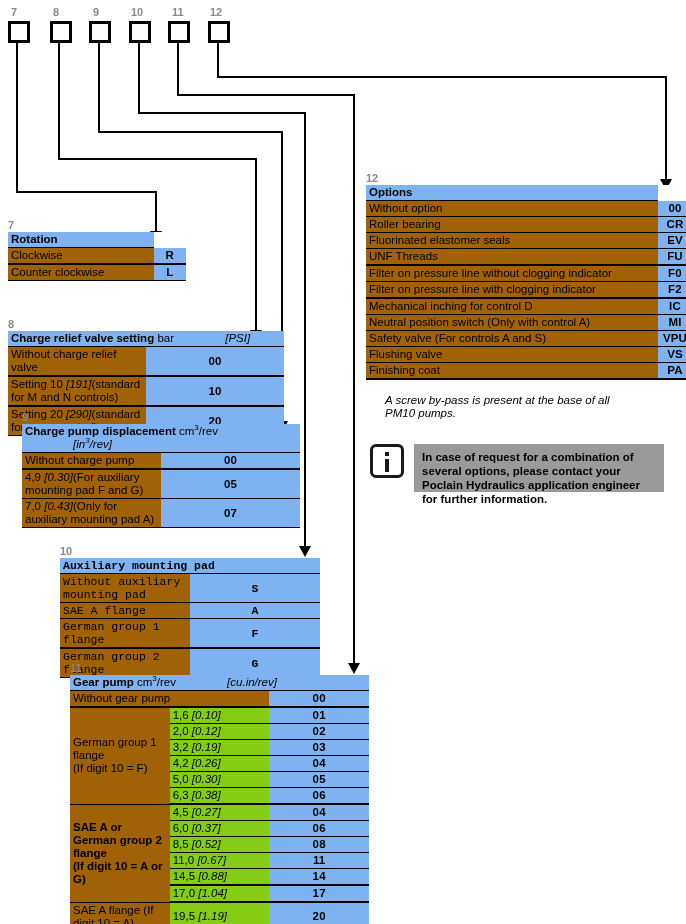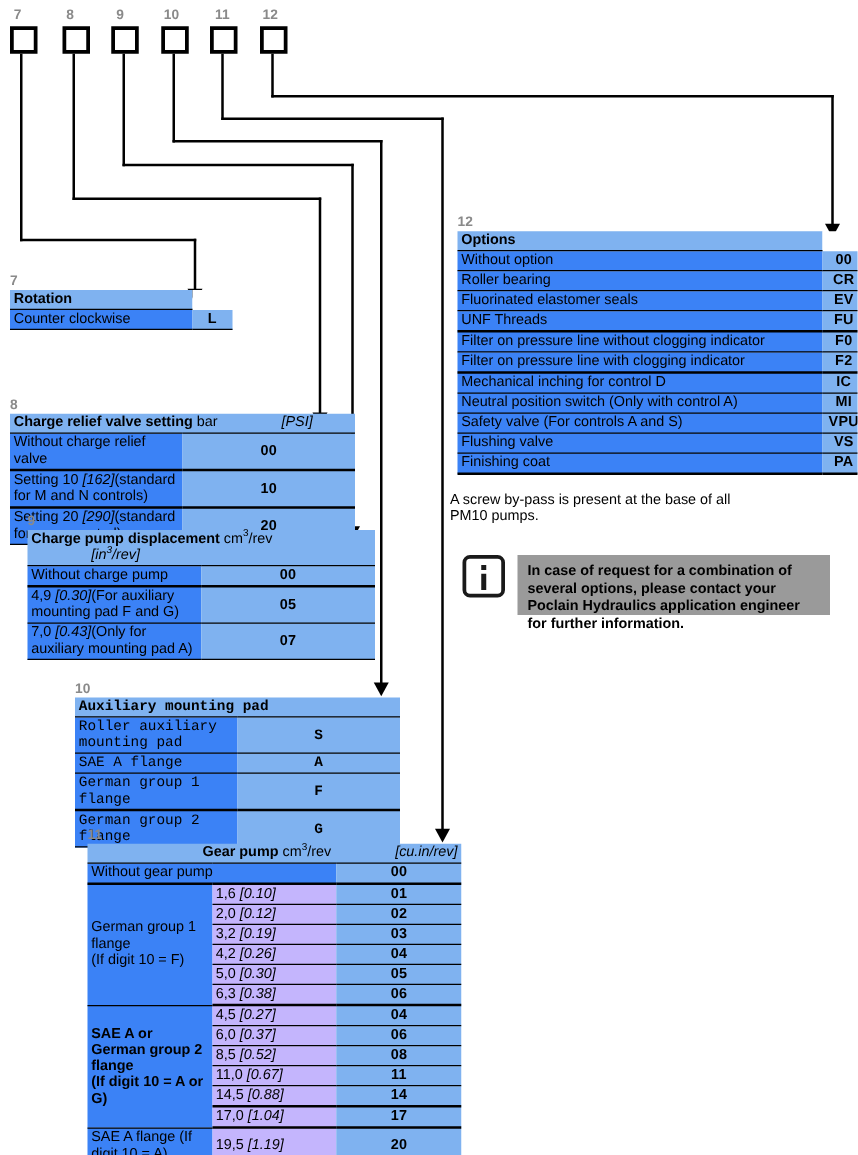--- a/index.html
+++ b/index.html
@@ -35,22 +35,22 @@
   table.t{border-collapse:collapse;table-layout:fixed;font-size:11.5px;}
   table.t td{padding:1px 3px 1px 3px;vertical-align:middle;
     border-bottom:1px solid #000;line-height:13px;}
   .hdr td{background:#7fb2f0;font-weight:bold;border-bottom:none;padding:2px 3px;}
   .hdr td.hdrcode{background:#7fb2f0;}
   .hdr .unit{font-weight:normal;}
   .hdr .unit i{font-style:italic;margin-left:48px;}
   .code{background:#7fb2f0;font-weight:bold;text-align:center;
     font-size:11.5px;letter-spacing:.2px;}
   .thick{border-bottom:2px solid #000 !important;}
-  .lbl{background:#3b82f6;}
-  .val{background:#c4b5fd;}
+  .lbl{background:#a16207;}
+  .val{background:#84cc16;}
   sup{font-size:8px;vertical-align:super;line-height:0;}
   i{font-style:italic;}
 
   
   .note{position:absolute;font-size:11.5px;line-height:13px;width:250px;}
   .infobox{position:absolute;background:#9a9a9a;color:#000;
     font-weight:bold;font-size:11.5px;line-height:14px;
     padding:6px 8px 6px 8px;box-sizing:border-box;}
   .infoicon{position:absolute;width:34px;height:34px;border:3px solid #1a1a1a;
     border-radius:6px;background:#fff;box-sizing:border-box;}
@@ -117,40 +117,44 @@
 
 <div class="sec" style="left:8px;top:219px;">
   <span class="sec-num">7</span>
   <table class="t" style="width:178px;">
     <tbody>
         <tr class="hdr">
       <td style="width:138px;margin-top:12px;">Rotation</td>
       <td class="hdrcode" style="width:26px;background:#fff;border-bottom:none;"></td>
     </tr>
     <tr>
+      <td class="lbl thick">Clockwise</td>
+      <td class="code thick">R</td>
+    </tr>
+    <tr>
       <td class="lbl">Counter clockwise</td>
       <td class="code">L</td>
     </tr>
   </tbody>
     </table>
 </div>
 
 <div class="sec" style="left:8px;top:318px;">
   <span class="sec-num">8</span>
   <table class="t" style="width:270px;">
     <tbody>
         <tr class="hdr">
       <td colspan="2" style="width:270px;"><span>Charge relief valve setting</span> <span class="unit">bar</span> <span class="unit"><i>[PSI]</i></span></td>
     </tr>
     <tr>
       <td class="lbl thick" style="width:244px;">Without charge relief valve</td>
       <td class="code thick" style="width:26px;">00</td>
     </tr>
     <tr>
-      <td class="lbl thick">Setting 10 <i>[162]</i>(standard for M and N controls)</td>
+      <td class="lbl thick">Setting 10 <i>[191]</i>(standard for M and N controls)</td>
       <td class="code thick">10</td>
     </tr>
     <tr>
       <td class="lbl">Setting 20 <i>[290]</i>(standard for servo control)</td>
       <td class="code">20</td>
     </tr>
   </tbody>
     </table>
 </div>
 
@@ -178,21 +182,21 @@
 </div>
 
 <div class="sec" style="left:60px;top:545px;">
   <span class="sec-num">10</span>
   <table class="t" style="width:254px;font-family:Liberation Mono, monospace;">
     <tbody>
         <tr class="hdr">
       <td colspan="2" style="width:254px;">Auxiliary mounting pad</td>
     </tr>
     <tr>
-      <td class="lbl" style="width:232px;">Roller auxiliary mounting pad</td>
+      <td class="lbl" style="width:232px;">Without auxiliary mounting pad</td>
       <td class="code" style="width:22px;">S</td>
     </tr>
     <tr>
       <td class="lbl">SAE A flange</td>
       <td class="code">A</td>
     </tr>
     <tr>
       <td class="lbl thick">German group 1 flange</td>
       <td class="code thick">F</td>
     </tr>
@@ -202,21 +206,21 @@
     </tr>
   </tbody>
     </table>
 </div>
 
 <div class="sec" style="left:70px;top:662px;">
   <span class="sec-num">11</span>
   <table class="t" style="width:293px;">
     <tbody>
         <tr class="hdr">
-      <td colspan="3" style="width:293px;text-align:right;"><span>Gear pump</span> <span class="unit">cm<sup>3</sup>/rev</span> <span class="unit"><i>[cu.in/rev]</i></span></td>
+      <td colspan="3" style="width:293px;"><span>Gear pump</span> <span class="unit">cm<sup>3</sup>/rev</span> <span class="unit"><i>[cu.in/rev]</i></span></td>
     </tr>
     <tr>
       <td class="lbl thick" colspan="2" style="width:269px;">Without gear pump</td>
       <td class="code thick" style="width:24px;">00</td>
     </tr>
 
     <tr>
       <td class="lbl" rowspan="6" style="width:178px;line-height:13px;">German group 1 flange<br>(If digit 10 = F)</td>
       <td class="val" style="width:91px;">1,6 <i>[0.10]</i></td>
       <td class="code">01</td>
@@ -326,21 +330,21 @@
       <td class="code">VS</td>
     </tr>
     <tr>
       <td class="lbl thick">Finishing coat</td>
       <td class="code thick">PA</td>
     </tr>
   </tbody>
     </table>
 </div>
 
-<div class="note" style="left:360px;top:394px;">A screw by-pass is present at the base of all PM10 pumps.</div>
+<div class="note" style="left:385px;top:394px;font-style:italic;">A screw by-pass is present at the base of all PM10 pumps.</div>
 
 <div>
   <div class="infoicon" style="left:370px;top:444px;">
     <span class="dot"></span>
     <span class="bar"></span>
   </div>
   <div class="infobox" style="left:414px;top:444px;width:250px;height:48px;">In case of request for a combination of several options, please contact your Poclain Hydraulics application engineer for further information.</div>
 </div>
 
 </body></html>

